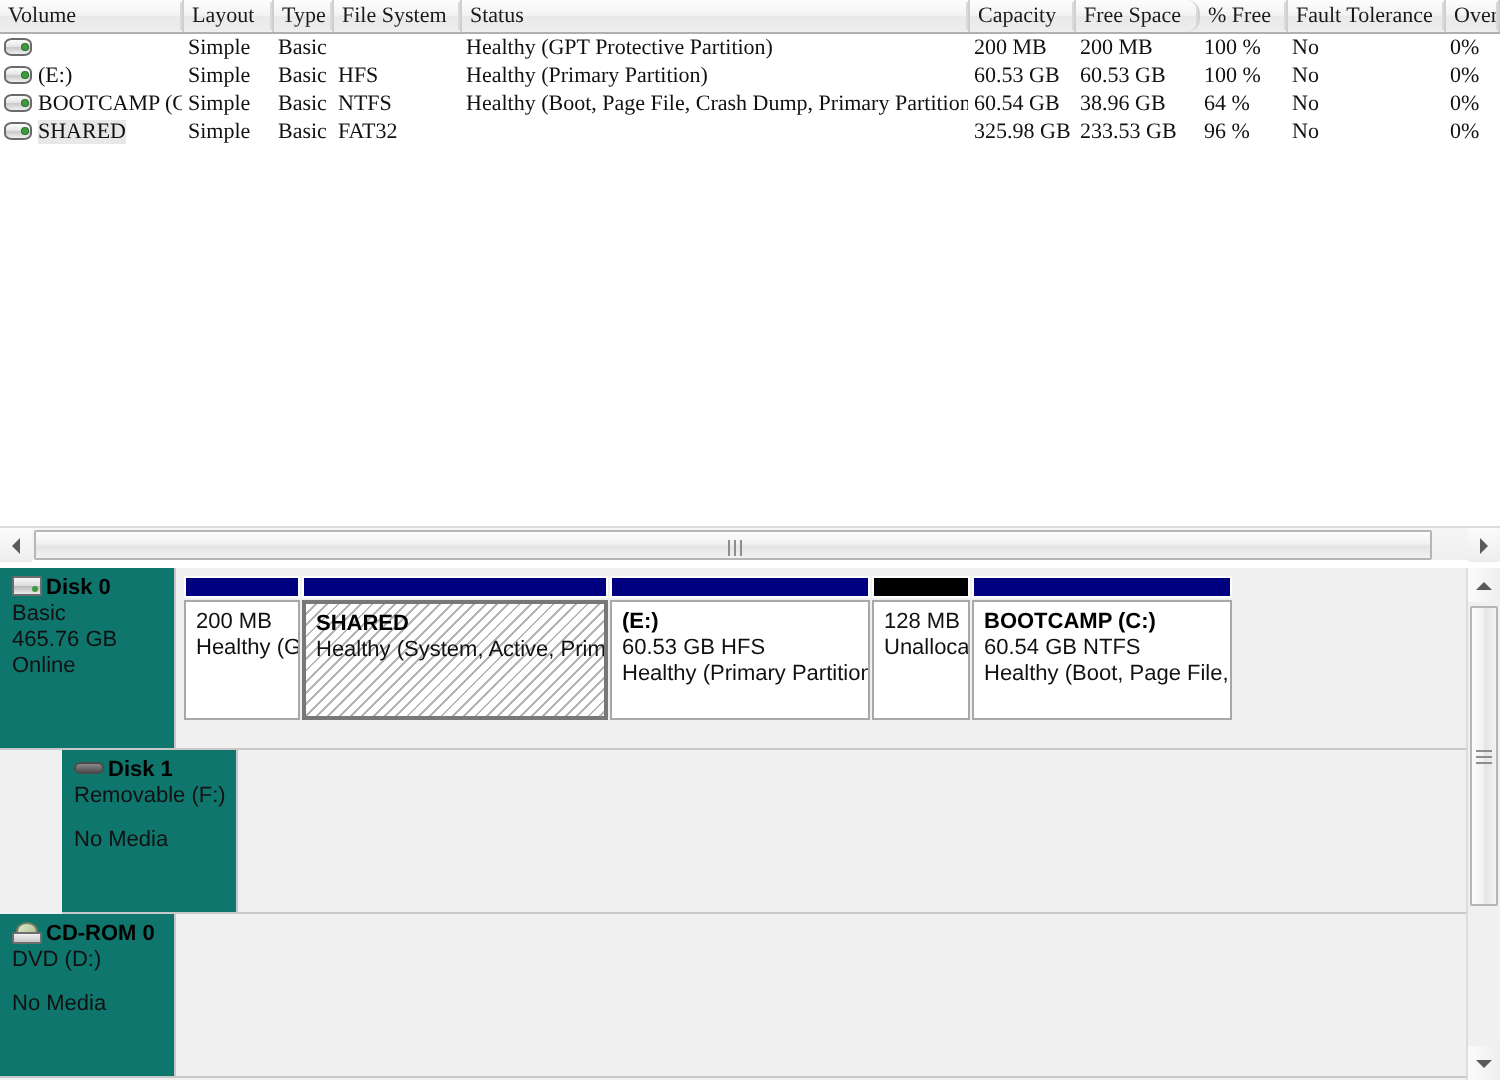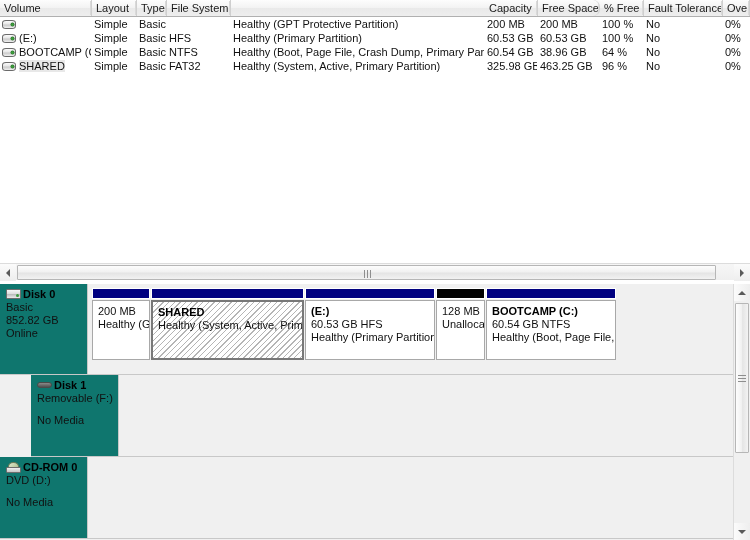--- a/index.html
+++ b/index.html
@@ -5,21 +5,21 @@
   html,body{margin:0;padding:0;}
   body{
     width:750px;height:540px;overflow:hidden;
     font-family:"Liberation Sans","DejaVu Sans",sans-serif;
     font-size:11px;color:#000;background:#ffffff;
     -webkit-font-smoothing:none;
   }
   .app{position:relative;width:750px;height:540px;box-sizing:border-box;}
 
   
-  .vol-pane{position:absolute;left:0;top:0;width:750px;height:258px;background:#fff;overflow:hidden;}
+  .vol-pane{position:absolute;left:0;top:0;width:750px;height:258px;background:#fff;overflow:hidden;font-family:Liberation Serif, serif;}
 
   .vol-header{position:absolute;left:0;top:0;height:17px;width:750px;
     background:linear-gradient(to bottom,#fdfdfd 0%,#f3f3f3 48%,#e9e9e9 50%,#eeeeee 100%);
     border-bottom:1px solid #b0b0b0;box-sizing:border-box;}
   .hcell{position:absolute;top:0;height:16px;line-height:16px;
     box-sizing:border-box;border-right:1px solid #cfcfcf;
     padding-left:4px;white-space:nowrap;overflow:hidden;color:#1a1a1a;font-size:11px;}
   .hcell::after{content:"";position:absolute;right:0;top:1px;bottom:1px;width:1px;background:#d9d9d9;}
 
   .vol-rows{position:absolute;left:0;top:17px;width:750px;}
@@ -128,20 +128,21 @@
 <body>
 
 <div class="app">
 
   <div class="vol-pane">
     <div class="vol-header" id="vol-header">
         <div class="hcell" style="left: 0px; width: 92px;">Volume</div>
         <div class="hcell" style="left: 92px; width: 45px;">Layout</div>
         <div class="hcell" style="left: 137px; width: 30px;">Type</div>
         <div class="hcell" style="left: 167px; width: 64px;">File System</div>
+        <div class="hcell" style="left: 231px; width: 254px;">Status</div>
         <div class="hcell" style="left: 485px; width: 53px;">Capacity</div>
         <div class="hcell" style="left: 538px; width: 62px; border-radius: 7px;">Free Space</div>
         <div class="hcell" style="left: 600px; width: 44px;">% Free</div>
         <div class="hcell" style="left: 644px; width: 79px;">Fault Tolerance</div>
         <div class="hcell" style="left: 723px; width: 27px;">Overh</div>
       </div>
     <div class="vol-rows" id="vol-rows">
         <div class="vrow">
           <div class="cell cell-volume" style="left: 2px; width: 89px;"><span class="drive-icon"><i></i><b></b></span><span class="vlabel"></span></div>
           <div class="cell" style="left: 94px; width: 42px;">Simple</div>
@@ -176,23 +177,22 @@
           <div class="cell" style="left: 540px; width: 59px;">38.96 GB</div>
           <div class="cell" style="left: 602px; width: 41px;">64 %</div>
           <div class="cell" style="left: 646px; width: 76px;">No</div>
           <div class="cell" style="left: 725px; width: 24px;">0%</div>
         </div>
         <div class="vrow selected">
           <div class="cell cell-volume" style="left: 2px; width: 89px;"><span class="drive-icon"><i></i><b></b></span><span class="vlabel">SHARED</span></div>
           <div class="cell" style="left: 94px; width: 42px;">Simple</div>
           <div class="cell" style="left: 139px; width: 27px;">Basic</div>
           <div class="cell" style="left: 169px; width: 61px;">FAT32</div>
-          <div class="cell" style="left: 233px; width: 251px;">Healthy (System, Active, Primary Partition)</div>
           <div class="cell" style="left: 487px; width: 50px;">325.98 GB</div>
-          <div class="cell" style="left: 540px; width: 59px;">463.25 GB</div>
+          <div class="cell" style="left: 540px; width: 59px;">233.53 GB</div>
           <div class="cell" style="left: 602px; width: 41px;">96 %</div>
           <div class="cell" style="left: 646px; width: 76px;">No</div>
           <div class="cell" style="left: 725px; width: 24px;">0%</div>
         </div>
       </div>
   </div>
 
   <div class="hsb">
     <div class="trough"></div>
     <div class="sbtn left">
@@ -209,21 +209,21 @@
         </span>
     </div>
   </div>
 
   <div class="gpane">
     <div class="gviewport" id="gviewport">
         <div class="diskrow" style="height: 91px;">
           <div class="disk-info">
             <div class="disk-title"><span class="hdd-icon"><i></i><b></b></span><span>Disk 0</span></div>
             <div class="disk-sub">Basic</div>
-            <div class="disk-sub">852.82 GB</div>
+            <div class="disk-sub">465.76 GB</div>
             <div class="disk-sub">Online</div>
           </div>
           <div class="disk-bar">
             <div class="parts">
               <div class="part" style="left: 0px; width: 58px;">
                 <div class="cap alloc"></div>
                 <div class="body">
                   <div class="pline">200 MB</div>
                   <div class="pline">Healthy (GP</div>
                 </div>

